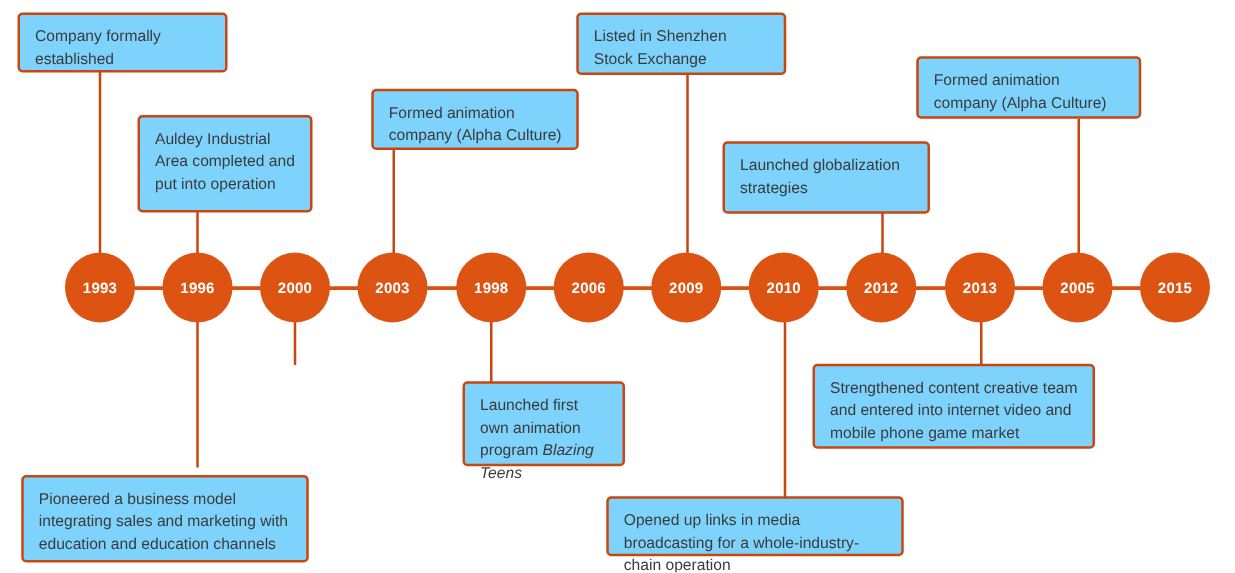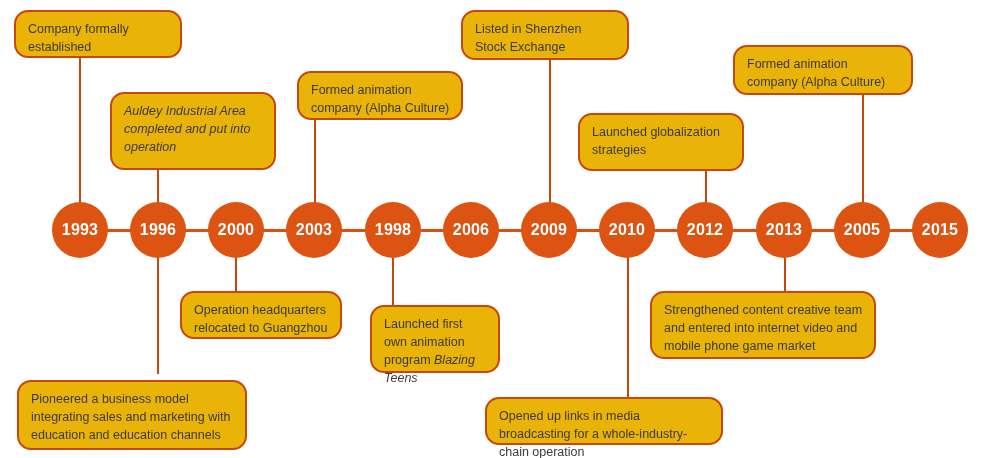--- a/index.html
+++ b/index.html
@@ -30,36 +30,36 @@
     top: 229px;
   }
   
   .year-node {
     position: absolute;
     width: 56px;
     height: 56px;
     border-radius: 50%;
     background: #DD5312;
     color: #ffffff;
-    font-size: 16px;
+    font-size: 12px;
     font-weight: bold;
     display: flex;
     align-items: center;
     justify-content: center;
     letter-spacing: 0.2px;
     top: 202px;
     z-index: 3;
   }
   
   .callout {
     position: absolute;
     box-sizing: border-box;
     border: 2px solid #C8470F;
-    border-radius: 14px;
-    background: #eab308;
+    border-radius: 4px;
+    background: #7dd3fc;
     color: #3b3b3b;
     font-size: 12.5px;
     line-height: 1.45;
     padding: 8px 11px 8px 12px;
     z-index: 4;
   }
   .callout .ital {
     font-style: italic;
   }
 </style>
@@ -125,33 +125,32 @@
     </div>
   <div class="year-node" style="left:834px;">
       <span>2005</span>
     </div>
   <div class="year-node" style="left:912px;">
       <span>2015</span>
     </div>
 
   <div class="callout" style="left:14px; top:10px; width:168px; height:48px;">Company formally established</div>
 
-  <div class="callout" style="left:110px; top:92px; width:166px; height:78px;font-style:italic;">Auldey Industrial Area completed and put into operation</div>
+  <div class="callout" style="left:110px; top:92px; width:140px; height:78px;">Auldey Industrial Area completed and put into operation</div>
 
   <div class="callout" style="left:297px; top:71px; width:166px; height:49px;">Formed animation company (Alpha Culture)</div>
 
   <div class="callout" style="left:461px; top:10px; width:168px; height:50px;">Listed in Shenzhen Stock Exchange</div>
 
   <div class="callout" style="left:578px; top:113px; width:166px; height:58px;">Launched globalization strategies</div>
 
   <div class="callout" style="left:733px; top:45px; width:180px; height:50px;">Formed animation company (Alpha Culture)</div>
 
   <div class="callout" style="left:17px; top:380px; width:230px; height:70px;">Pioneered a business model integrating sales and marketing with education and education channels</div>
 
-  <div class="callout" style="left:180px; top:291px; width:162px; height:48px;">Operation headquarters relocated to Guangzhou</div>
 
   <div class="callout" style="left:370px; top:305px; width:130px; height:68px;">
     <span>Launched first own animation program </span><span class="ital">Blazing Teens</span>
   </div>
 
   <div class="callout" style="left:485px; top:397px; width:238px; height:48px;">Opened up links in media broadcasting for a whole-industry-chain operation</div>
 
   <div class="callout" style="left:650px; top:291px; width:226px; height:68px;">Strengthened content creative team and entered into internet video and mobile phone game market</div>
 
 </div>

